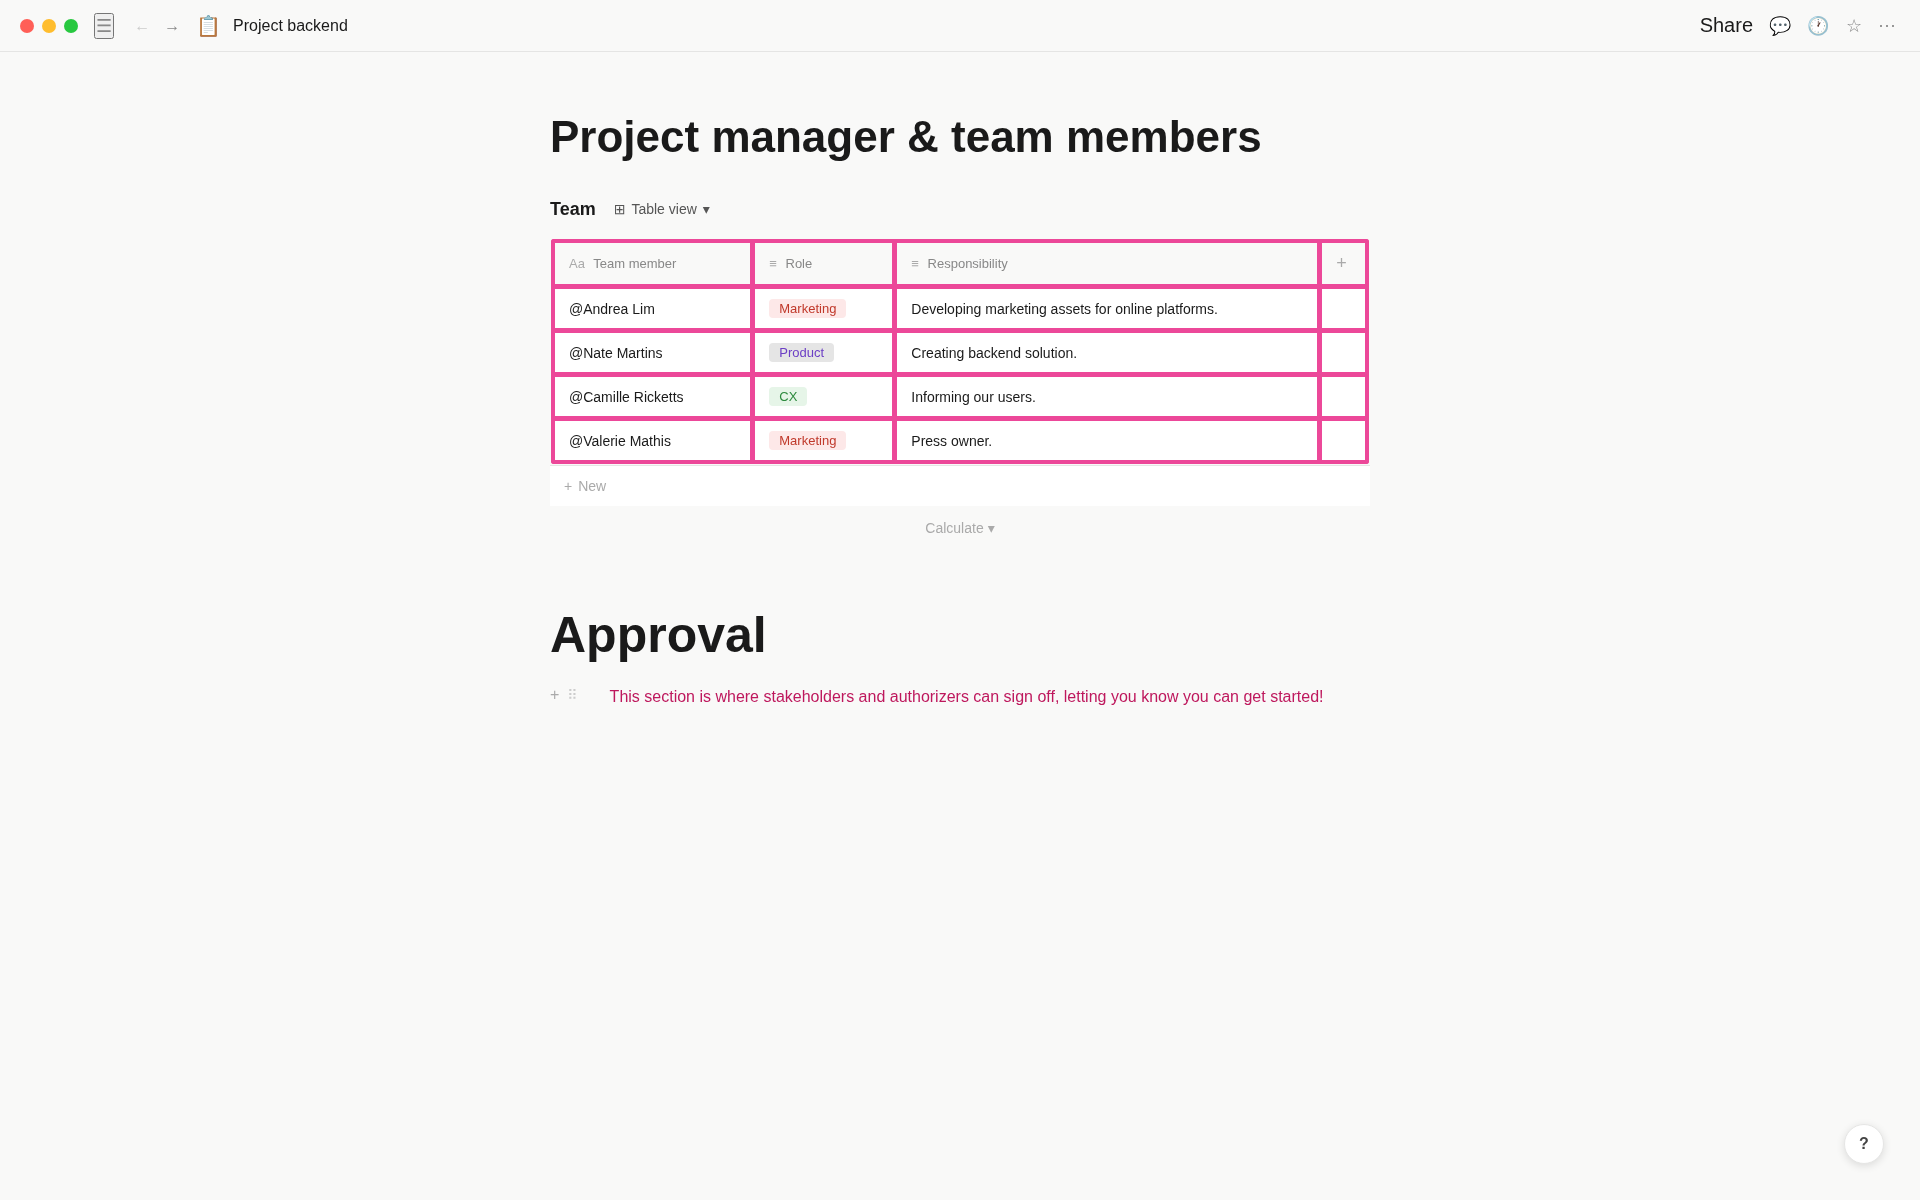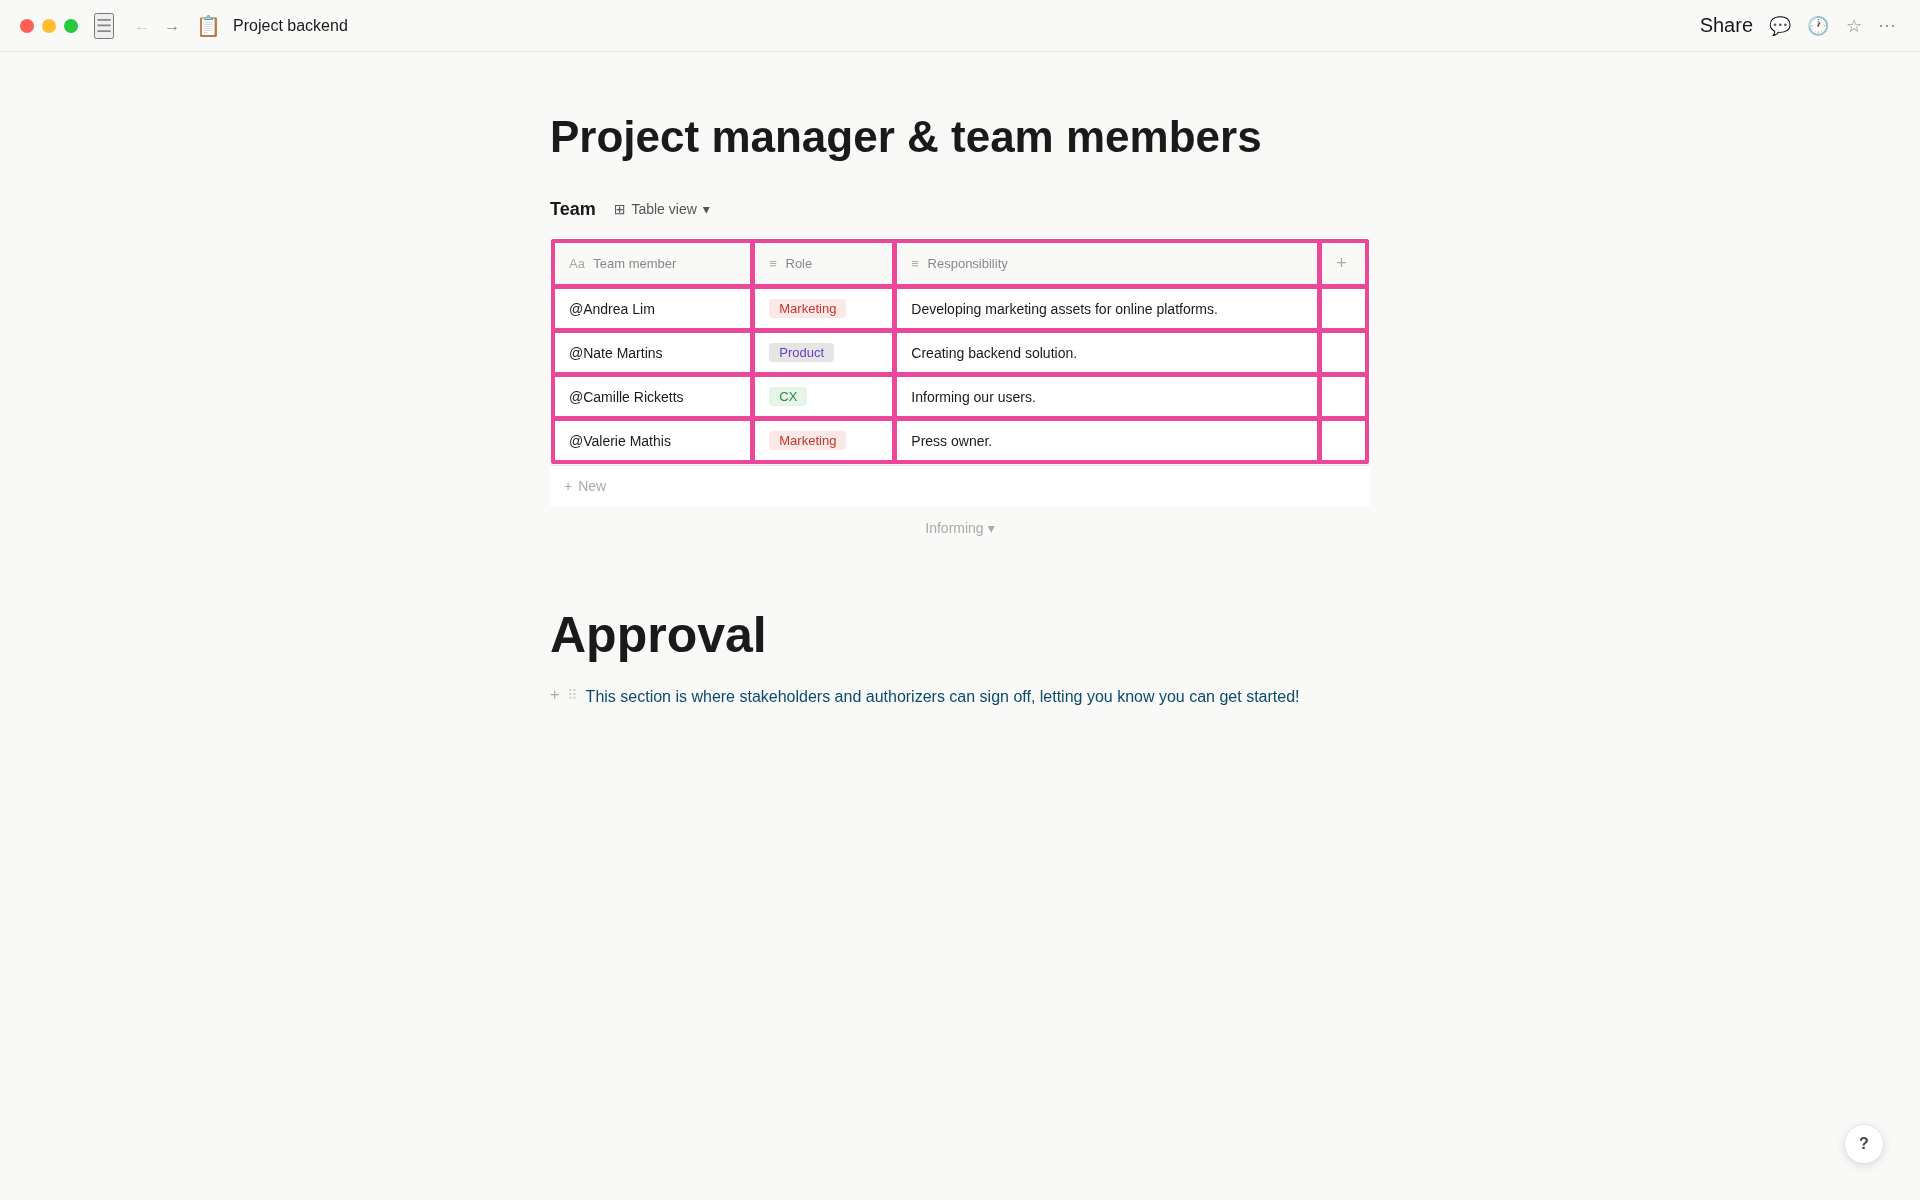--- a/index.html
+++ b/index.html
@@ -260,22 +260,23 @@
     .drag-handle {
       color: #ccc;
       font-size: 14px;
       flex-shrink: 0;
       margin-top: 3px;
       cursor: grab;
     }
 
     .approval-text {
       font-size: 16px;
-      color: #0c4a6e;
+      color: #be185d;
       line-height: 1.6;
+      margin-left: 24px;
     }
 
     
     .help-btn {
       position: fixed;
       bottom: 36px;
       right: 36px;
       width: 40px;
       height: 40px;
       border-radius: 50%;
@@ -388,21 +389,21 @@
     </tr>
       </tbody>
   </table>
 
   <div class="new-row">
     <span>+</span>
     <span>New</span>
   </div>
 
   <div class="calculate-row">
-    <span>Informing</span>
+    <span>Calculate</span>
     <span>▾</span>
   </div>
 
   <h2 class="approval-heading">Approval</h2>
 
   <div class="approval-row">
     <button class="approval-add-btn">+</button>
     <span class="drag-handle">⠿</span>
     <p class="approval-text">This section is where stakeholders and authorizers can sign off, letting you know you can get started!</p>
   </div>

